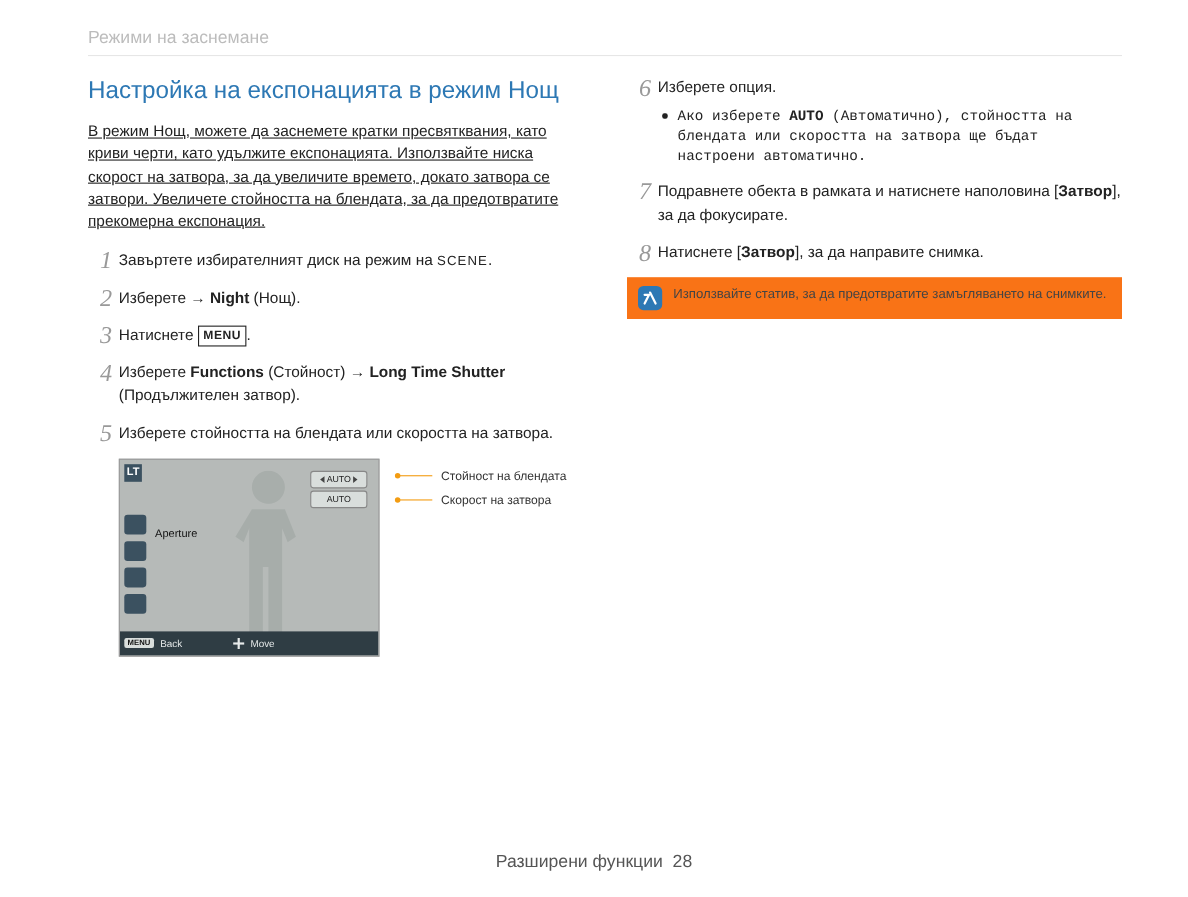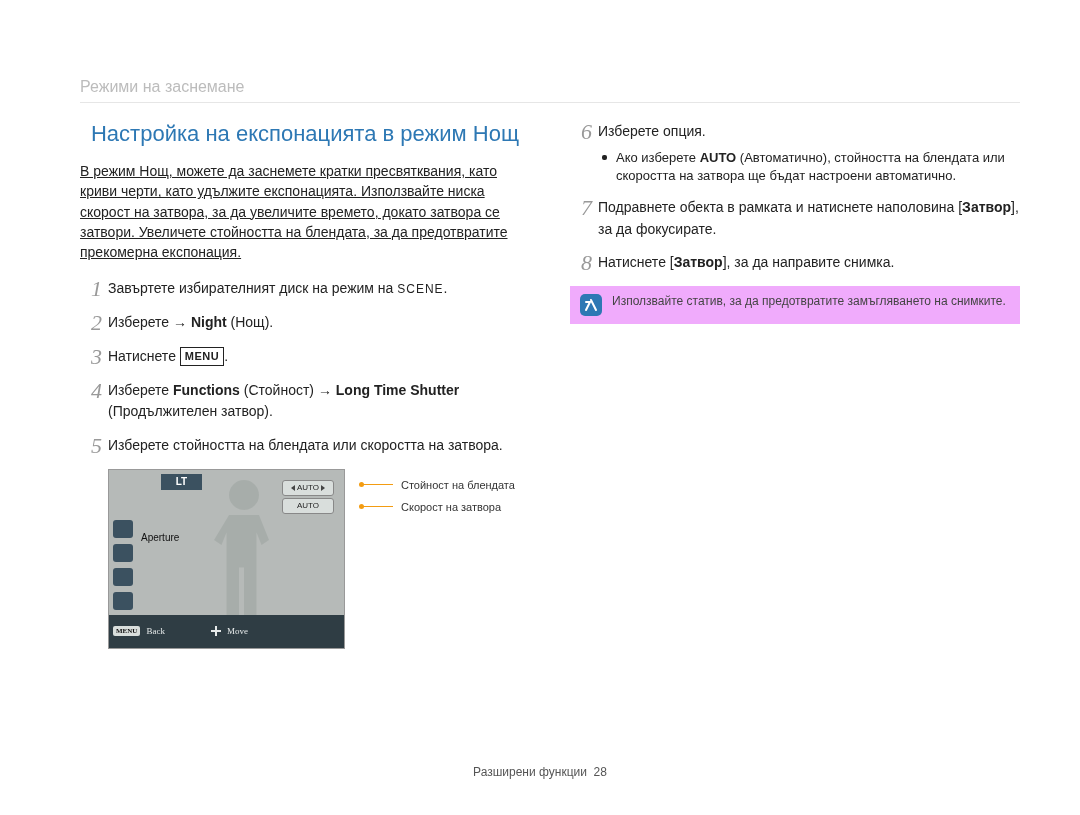--- a/index.html
+++ b/index.html
@@ -9,21 +9,21 @@
     font-family: Arial, Helvetica, sans-serif;
     color: #222;
     width: 1080px;
     height: 815px;
   }
   .page {
     position: relative;
     width: 1080px;
     height: 815px;
     box-sizing: border-box;
-    padding: 78px 60px 30px 80px;
+    padding: 26px 60px 30px 80px;
   }
   .section-header {
     color: #bcbcbc;
     font-size: 16px;
     margin-bottom: 6px;
     font-weight: 400;
   }
   .hr {
     border: none;
     border-top: 1px solid #e6e6e6;
@@ -35,21 +35,20 @@
   }
   .col {
     flex: 1 1 0;
     min-width: 0;
   }
   .title {
     color: #2d78b4;
     font-size: 22px;
     font-weight: 400;
     margin: 0 0 14px 0;
-    text-align: center;
   }
   .intro {
     font-size: 14px;
     line-height: 1.45;
     margin: 0 0 16px 0;
     text-decoration: underline;
   }
   ol.steps {
     list-style: none;
     padding: 0;
@@ -86,21 +85,21 @@
     border: 1px solid #222;
     padding: 0px 4px;
     font-size: 11px;
     font-weight: bold;
     letter-spacing: 0.5px;
     vertical-align: 1px;
   }
   .note-row {
     display: flex;
     gap: 10px;
-    background: #f0abfc;
+    background: #f97316;
     padding: 8px 10px;
     margin-top: 10px;
     font-size: 12px;
     color: #444;
   }
   .note-icon {
     flex: 0 0 auto;
     width: 22px;
     height: 22px;
     border-radius: 5px;
@@ -110,20 +109,21 @@
     justify-content: center;
   }
   .note-icon svg { display:block; }
 
   .sub-bullet {
     position: relative;
     padding-left: 18px;
     font-size: 13px;
     line-height: 1.4;
     margin: 6px 0 0 0;
+    font-family: Liberation Mono, monospace;
   }
   .sub-bullet::before {
     content: '';
     position: absolute;
     left: 4px;
     top: 6px;
     width: 5px;
     height: 5px;
     background: #222;
     border-radius: 2px;
@@ -152,27 +152,27 @@
     left: 90px;
     top: 10px;
     width: 90px;
     height: 150px;
     opacity: 0.5;
   }
   .lcd .top-left {
     position: absolute;
     left: 4px;
     top: 4px;
-    width: 41px;
+    width: 16px;
     height: 16px;
     background: #3b5160;
     color: #fff;
     font-weight: bold;
     font-size: 10px;
-    display:flex;align-items:center;justify-content:center;margin-left:48px;
+    display:flex;align-items:center;justify-content:center;
   }
   .lcd .icon-col {
     position: absolute;
     left: 4px;
     top: 50px;
     display: flex;
     flex-direction: column;
     gap: 6px;
   }
   .lcd .icon-col .ic {
@@ -206,29 +206,28 @@
   .lcd .label-aperture {
     position: absolute;
     left: 32px;
     top: 62px;
     font-size: 10px;
     color: #111;
   }
   .lcd .bottom-bar {
     position: absolute;
     left: 0; right: 0; bottom: 0;
-    height: 33px;
+    height: 22px;
     background: #2f3d44;
     color: #e6eaea;
     display: flex;
     align-items: center;
     font-size: 9px;
     gap: 6px;
     padding: 0 4px;
-    font-family: Liberation Serif, serif;
   }
   .lcd .bottom-bar .mini-menu {
     background: #d9dedc;
     color: #111;
     font-size: 7px;
     font-weight: bold;
     padding: 1px 3px;
     border-radius: 2px;
   }
   .lcd .bottom-bar .move-icon {
@@ -267,23 +266,23 @@
     position:absolute;
     left:-4px; top:-2px;
     width:5px; height:5px;
     background:#f39c12;
     border-radius:50%;
   }
 
   .footer {
     position: absolute;
     left: 0; right: 0;
-    bottom: 36px;
+    bottom: 22px;
     text-align: center;
-    font-size: 12px;
+    font-size: 16px;
     color: #555;
   }
 </style>
 </head>
 <body>
 
 <div class="page">
   <div class="section-header">Режими на заснемане</div>
   <hr class="hr">
 

